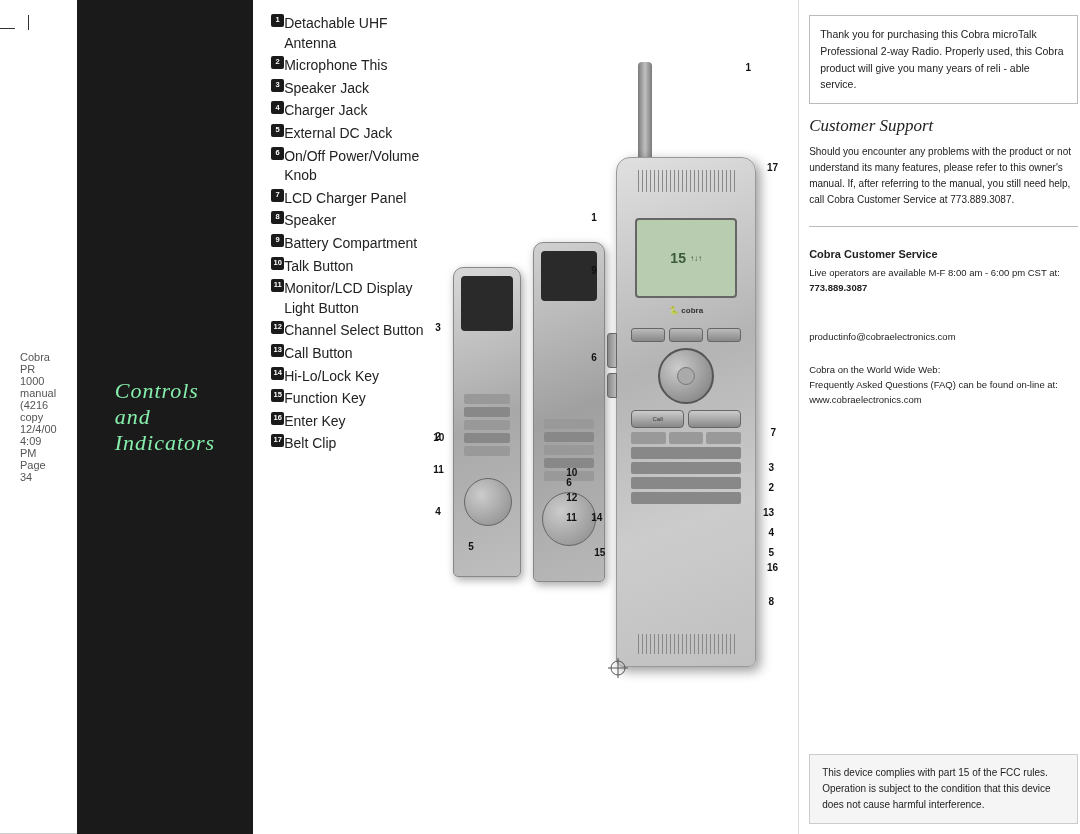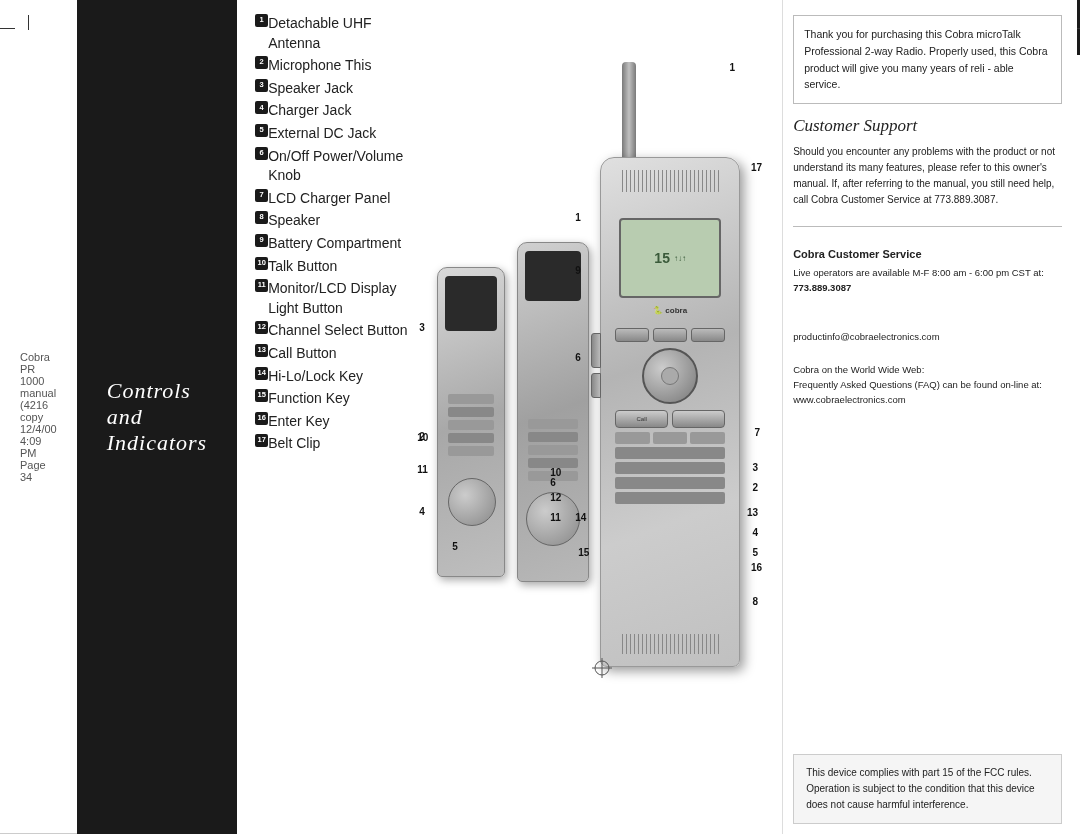--- a/index.html
+++ b/index.html
@@ -29,22 +29,22 @@
       font-size: 11px;
       color: #555;
       display: flex;
       align-items: center;
       min-height: 28px;
     }
 
     
     .title-bar {
       background: #1a1a1a;
-      color: #ffffff;
-      padding: 14px 30px;
+      color: #86efac;
+      padding: 14px 38px;
       font-size: 22px;
       font-family: Georgia, 'Times New Roman', serif;
       font-style: italic;
       letter-spacing: 1px;
       min-height: 60px;
       display: flex;
       align-items: center;
     }
 
     

